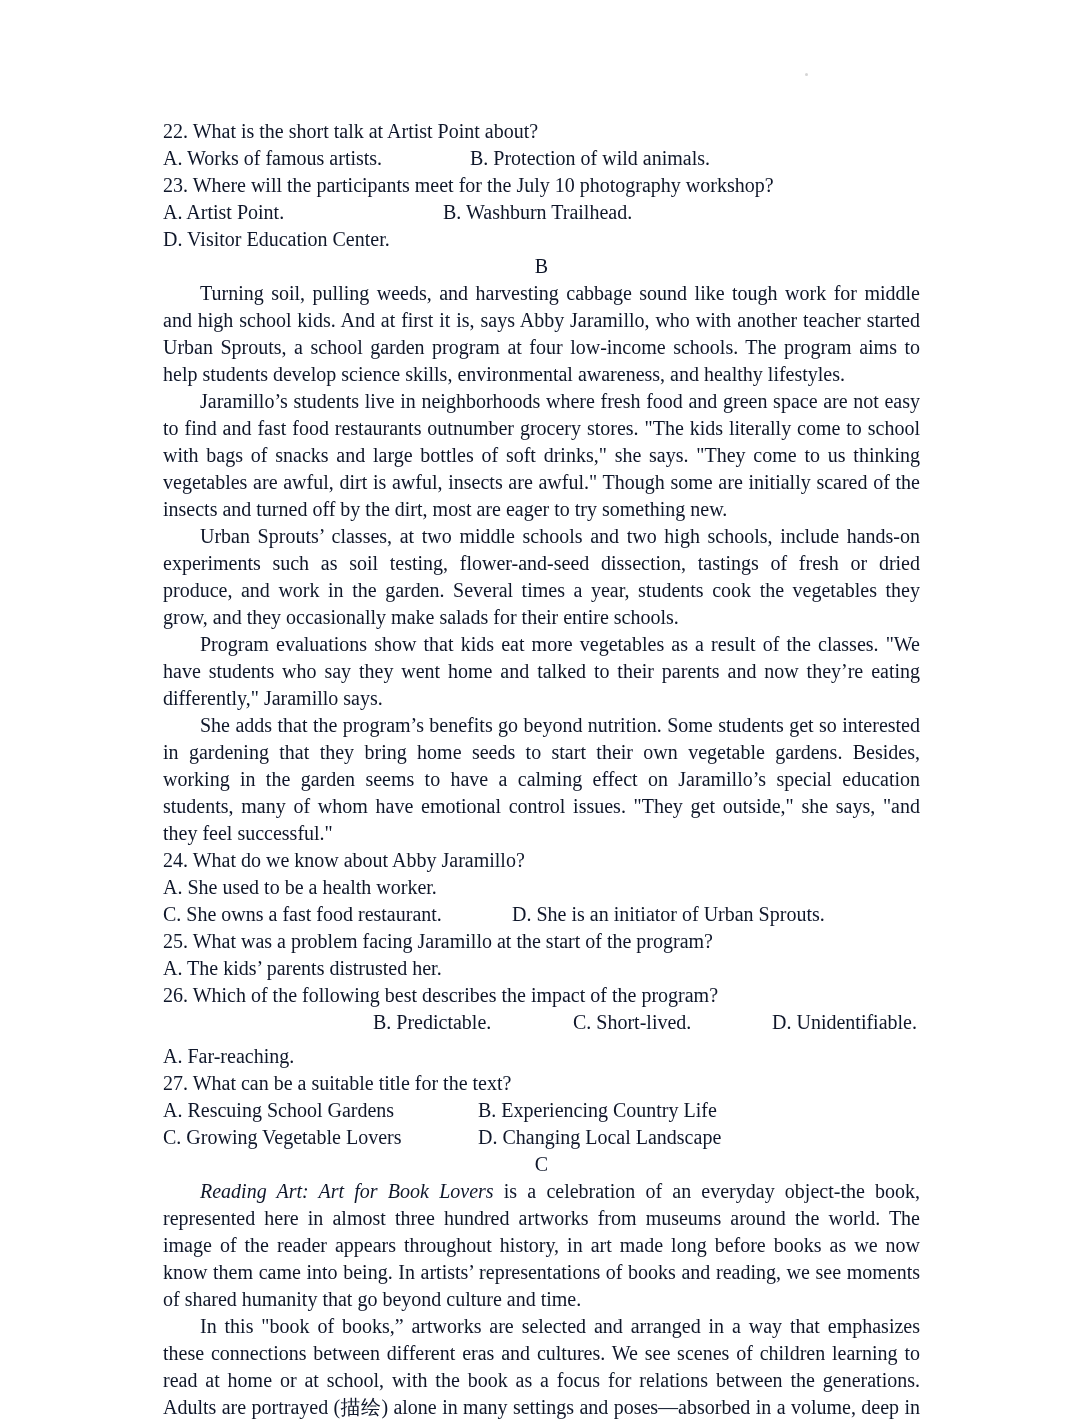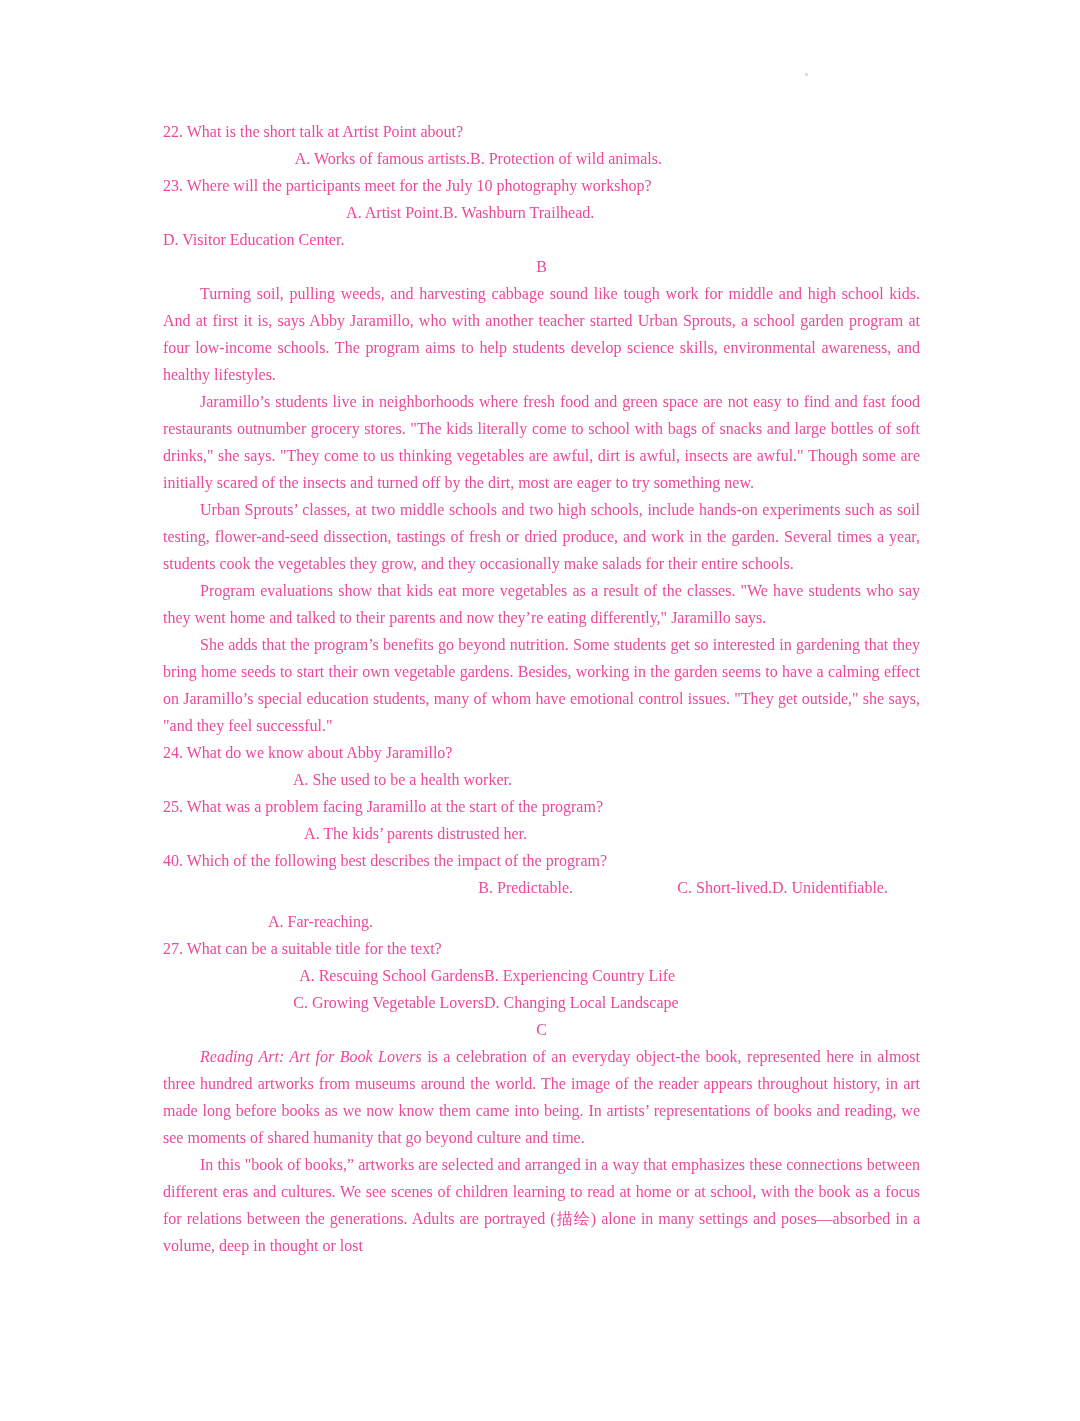--- a/index.html
+++ b/index.html
@@ -7,23 +7,23 @@
     padding: 0;
     background: #ffffff;
   }
   .page {
     position: relative;
     width: 1080px;
     height: 1421px;
     background: #ffffff;
     overflow: hidden;
     font-family: "Liberation Serif", "DejaVu Serif", serif;
-    font-size: 16px;
+    font-size: 20px;
     line-height: 27px;
-    color: #ec4899;
+    color: #0f172a;
   }
   .content {
     padding: 118px 160px 0 163px;
   }
   .artifact-dot {
     position: absolute;
     left: 805px;
     top: 73px;
     width: 3px;
     height: 3px;
@@ -32,27 +32,26 @@
     opacity: 0.6;
   }
   .q-text {
     text-align: left;
   }
   .opt-row {
     display: flex;
   }
   .opt {
     white-space: nowrap;
-    text-align: right;
   }
   .w307 { width: 307px; flex: 0 0 307px; }
   .w280 { width: 280px; flex: 0 0 280px; }
   .w349 { width: 349px; flex: 0 0 349px; }
   .w364 { width: 364px; flex: 0 0 364px; }
-  .w315 { width: 315px; flex: 0 0 315px; margin-left: 6px; }
+  .w315 { width: 315px; flex: 0 0 315px; }
   .w210 { width: 210px; flex: 0 0 210px; margin-top: 34px; }
   .w200 { width: 200px; flex: 0 0 200px; }
   .w199 { width: 199px; flex: 0 0 199px; }
   .section-marker {
     text-align: center;
   }
   p.body-para {
     margin: 0;
     text-indent: 37px;
     text-align: justify;
@@ -91,31 +90,35 @@
     <p class="body-para">Jaramillo’s students live in neighborhoods where fresh food and green space are not easy to find and fast food restaurants outnumber grocery stores. "The kids literally come to school with bags of snacks and large bottles of soft drinks," she says. "They come to us thinking vegetables are awful, dirt is awful, insects are awful." Though some are initially scared of the insects and turned off by the dirt, most are eager to try something new.</p>
     <p class="body-para">Urban Sprouts’ classes, at two middle schools and two high schools, include hands-on experiments such as soil testing, flower-and-seed dissection, tastings of fresh or dried produce, and work in the garden. Several times a year, students cook the vegetables they grow, and they occasionally make salads for their entire schools.</p>
     <p class="body-para">Program evaluations show that kids eat more vegetables as a result of the classes. "We have students who say they went home and talked to their parents and now they’re eating differently," Jaramillo says.</p>
     <p class="body-para">She adds that the program’s benefits go beyond nutrition. Some students get so interested in gardening that they bring home seeds to start their own vegetable gardens. Besides, working in the garden seems to have a calming effect on Jaramillo’s special education students, many of whom have emotional control issues. "They get outside," she says, "and they feel successful."</p>
 
     <div>
       <div class="q-text">24. What do we know about Abby Jaramillo?</div>
       <div class="opt-row">
         <span class="opt w349">A. She used to be a health worker.</span>
       </div>
+      <div class="opt-row">
+        <span class="opt w349">C. She owns a fast food restaurant.</span>
+        <span class="opt">D. She is an initiator of Urban Sprouts.</span>
+      </div>
     </div>
 
     <div>
       <div class="q-text">25. What was a problem facing Jaramillo at the start of the program?</div>
       <div class="opt-row">
         <span class="opt w364">A. The kids’ parents distrusted her.</span>
       </div>
     </div>
 
     <div>
-      <div class="q-text">40. Which of the following best describes the impact of the program?</div>
+      <div class="q-text">26. Which of the following best describes the impact of the program?</div>
       <div class="opt-row">
         <span class="opt w210">A. Far-reaching.</span>
         <span class="opt w200">B. Predictable.</span>
         <span class="opt w199">C. Short-lived.</span>
         <span class="opt">D. Unidentifiable.</span>
       </div>
     </div>
 
     <div>
       <div class="q-text">27. What can be a suitable title for the text?</div>

